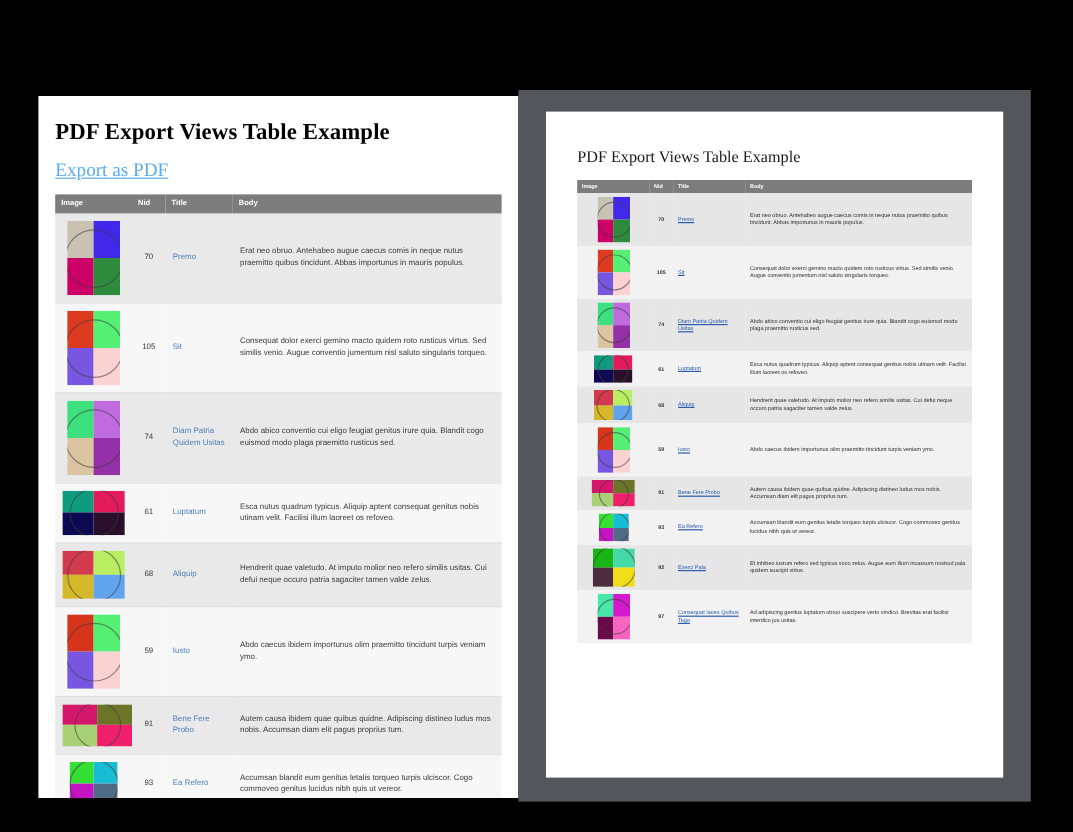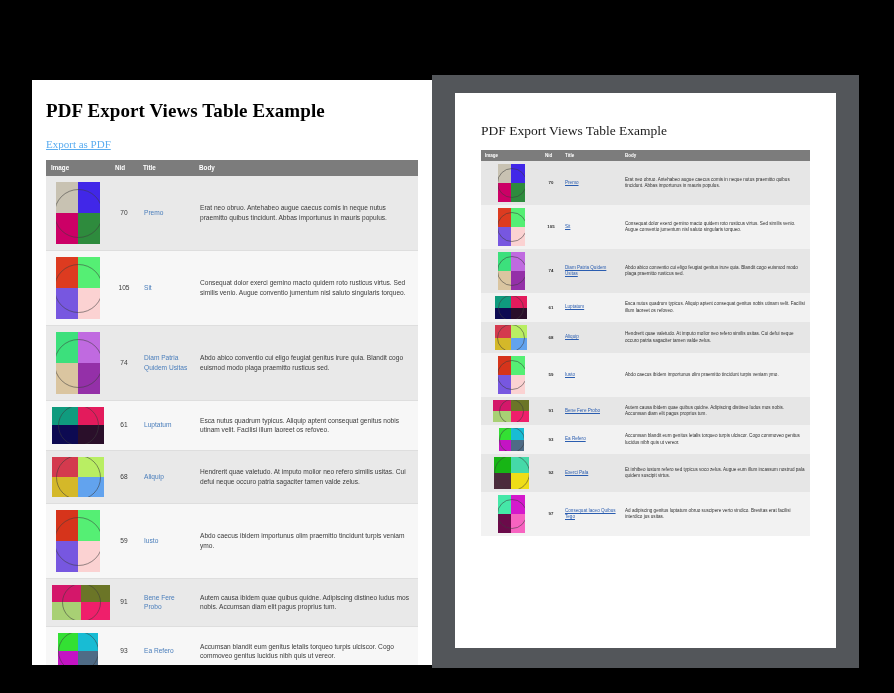--- a/index.html
+++ b/index.html
@@ -25,21 +25,21 @@
   .page-title {
     font-family: "Liberation Serif", serif;
     font-size: 19px;
     font-weight: 700;
     color: #000000;
     margin: 4px 0 12px 0;
     letter-spacing: .1px;
   }
   .export-link {
     font-family: "Liberation Serif", serif;
-    font-size: 11px;
+    font-size: 16px;
     color: #5badf0;
     text-decoration: underline;
     display: inline-block;
     margin-bottom: 10px;
     cursor: pointer;
   }
 
   table.views-table {
     width: 100%;
     border-collapse: collapse;

